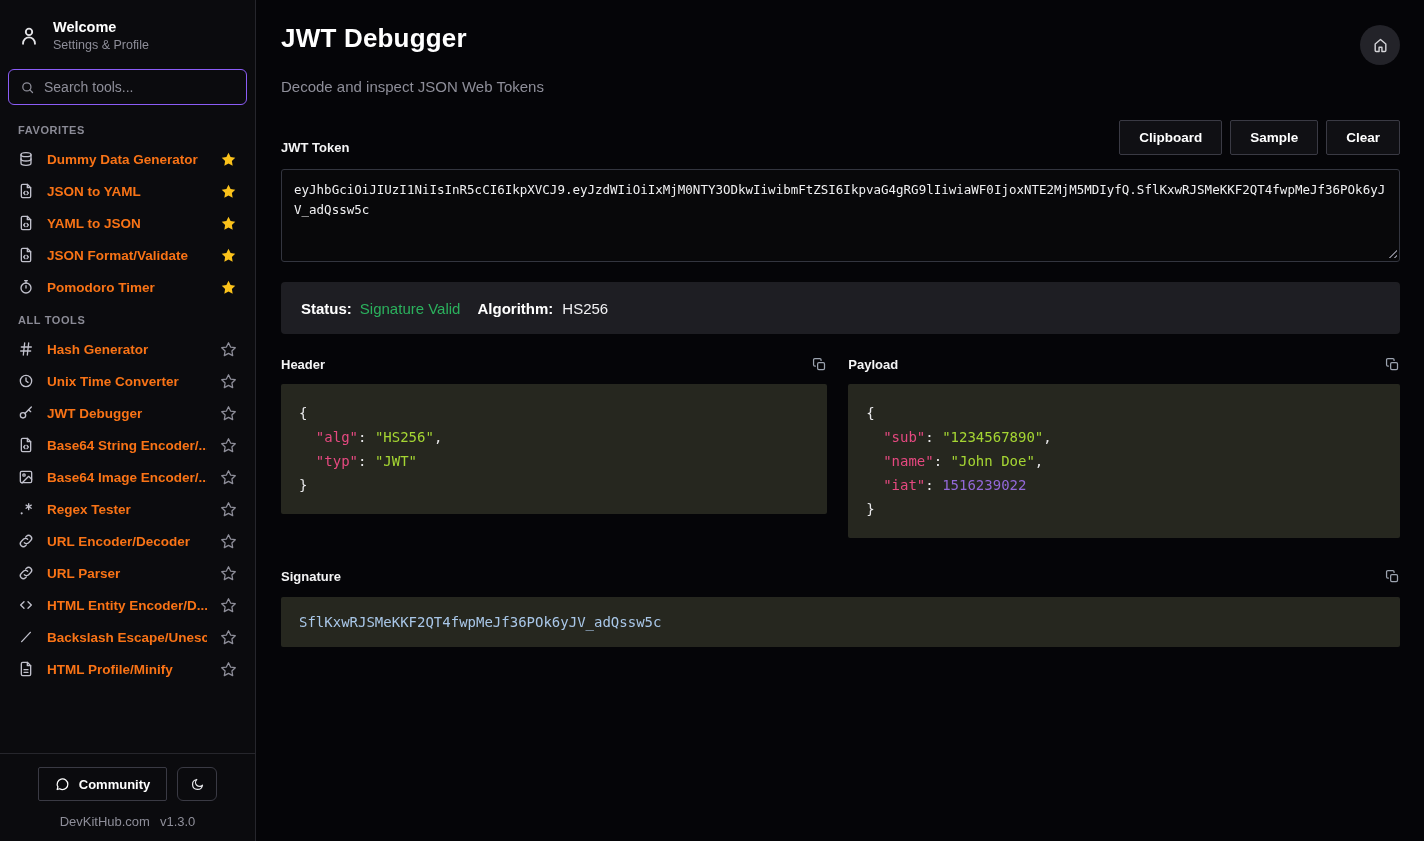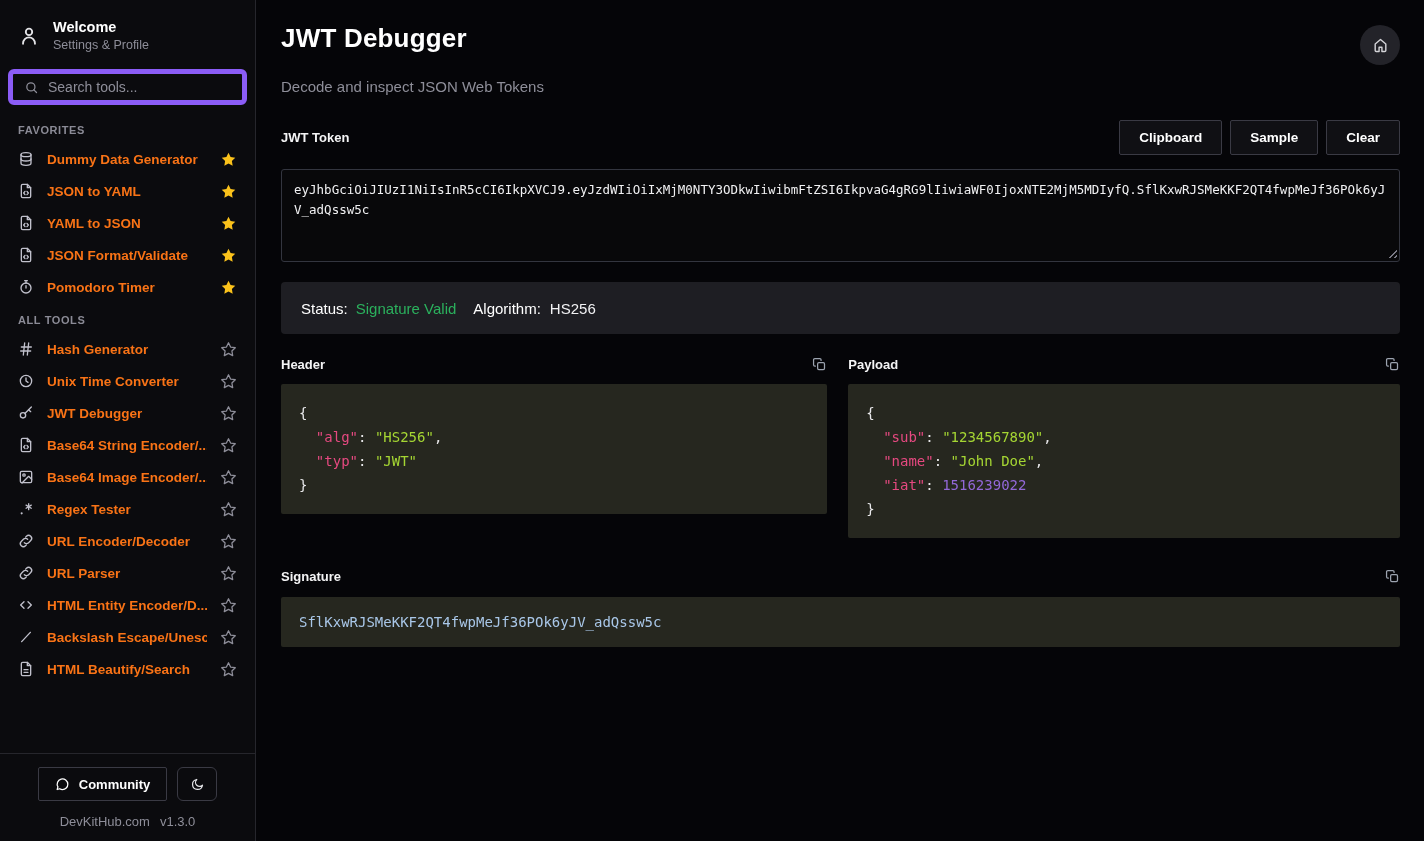--- a/index.html
+++ b/index.html
@@ -18,21 +18,21 @@
     display:flex; flex-direction:column;
   }
   .sb-header { display:flex; align-items:center; gap:13px; padding:19px 16px 13px 18px; cursor:pointer; }
   .sb-header .icon svg { width:22px; height:22px; color:#e4e4e7; }
   .sb-title { font-size:14.5px; font-weight:bold; color:#fff; }
   .sb-sub { font-size:12.5px; color:#8e8e99; margin-top:3px; }
 
   .search-box {
     margin:4px 8px 8px; height:36px;
     display:flex; align-items:center; gap:9px;
-    border:5px solid #8b5cf6; border-radius:6px; padding:0 11px;
+    border:1px solid #8b5cf6; border-radius:6px; padding:0 11px;
   }
   .search-box .icon svg { width:15px; height:15px; color:#8e8e99; }
   .search-box input { flex:1; background:transparent; border:none; outline:none; color:#e4e4e7; font-size:14px; font-family:inherit; }
   .search-box input::placeholder { color:#8e8e99; }
 
   .sb-nav { flex:1; overflow:hidden; padding:0 8px; }
   .nav-section-label { font-size:11px; font-weight:bold; letter-spacing:.6px; color:#8b8b96; padding:11px 10px 7px; }
   .nav-item { display:flex; align-items:center; gap:13px; padding:7.5px 10px; border-radius:6px; cursor:pointer; }
   .nav-icon { flex:0 0 16px; }
   .nav-icon svg { width:16px; height:16px; color:#c1c1cc; }
@@ -61,21 +61,21 @@
   .main { margin-left:256px; padding:23px 24px 0 25px; }
   .main-header { display:flex; justify-content:space-between; align-items:flex-start; }
   .page-title { font-size:26px; font-weight:bold; letter-spacing:.2px; color:#fff; }
   .page-subtitle { margin-top:24px; font-size:15px; color:#8e8e99; }
   .home-btn {
     width:40px; height:40px; border-radius:50%; background:#232329; border:none; cursor:pointer;
     display:flex; align-items:center; justify-content:center; margin-top:2px;
   }
   .home-btn .icon svg { width:17px; height:17px; color:#d4d4d8; }
 
-  .token-row { display:flex; justify-content:space-between; align-items:center; margin-top:25px; }
+  .token-row { display:flex; justify-content:space-between; align-items:flex-end; margin-top:25px; }
   .section-label { font-size:13px; font-weight:bold; color:#f4f4f5; }
   .btn-row { display:flex; gap:8px; }
   .btn {
     background:#101014; border:1px solid #3a3a44; color:#fff; border-radius:2px;
     padding:0 19px; height:35px; font-size:13.5px; font-weight:bold; font-family:inherit; cursor:pointer;
   }
 
   .token-wrap { position:relative; margin-top:14px; }
   textarea.token {
     width:100%; height:93px; display:block;
@@ -87,21 +87,21 @@
   .resize-corner {
     position:absolute; right:3px; bottom:4px; width:11px; height:11px; pointer-events:none;
     background:repeating-linear-gradient(135deg, transparent 0 2.5px, #7a7a85 2.5px 3.6px);
     clip-path:polygon(100% 0, 100% 100%, 0 100%);
   }
 
   .status-bar {
     margin-top:20px; background:#1e1e23; border-radius:4px;
     padding:0 20px; height:52px; display:flex; align-items:center; font-size:15px;
   }
-  .status-bar .lbl { font-weight:normal; color:#fff; }
+  .status-bar .lbl { font-weight:bold; color:#fff; }
   .status-value { color:var(--accent-green); margin-left:8px; }
   .algo-lbl { margin-left:17px; }
   .algo-value { margin-left:9px; color:#f1f1f3; }
 
   .decoded-grid { display:grid; grid-template-columns:1fr 1.01fr; gap:21px; margin-top:22px; align-items:start; }
   .panel-head { display:flex; justify-content:space-between; align-items:center; height:16px; }
   .copy-btn { background:none; border:none; cursor:pointer; padding:0; }
   .copy-btn svg { width:15px; height:15px; color:#9ca3af; }
   .code-block {
     margin-top:12px; background:#26271f; border-radius:2px;
@@ -375,21 +375,21 @@
         </span>
       </div>
       <div class="nav-item">
         <span class="nav-icon icon">
           <svg viewBox="0 0 24 24" fill="none" stroke="currentColor" stroke-width="2" stroke-linecap="round" stroke-linejoin="round">
             <path d="M14 2H7a2 2 0 0 0-2 2v16a2 2 0 0 0 2 2h10a2 2 0 0 0 2-2V7z"></path>
             <path d="M14 2v5h5"></path>
             <path d="M9 13h6M9 17h6"></path>
           </svg>
         </span>
-        <span class="nav-label">HTML Beautify/Search</span>
+        <span class="nav-label">HTML Profile/Minify</span>
         <span class="star">
           <svg viewBox="0 0 24 24" fill="none" stroke="currentColor" stroke-width="1.8" stroke-linejoin="round">
             <path d="M12 2.5l2.95 5.98 6.6.96-4.78 4.65 1.13 6.57L12 17.56l-5.9 3.1 1.13-6.57-4.78-4.65 6.6-.96z"></path>
           </svg>
         </span>
       </div>
     </nav>
 
   <div class="sb-footer">
     <div class="sb-footer-buttons">

